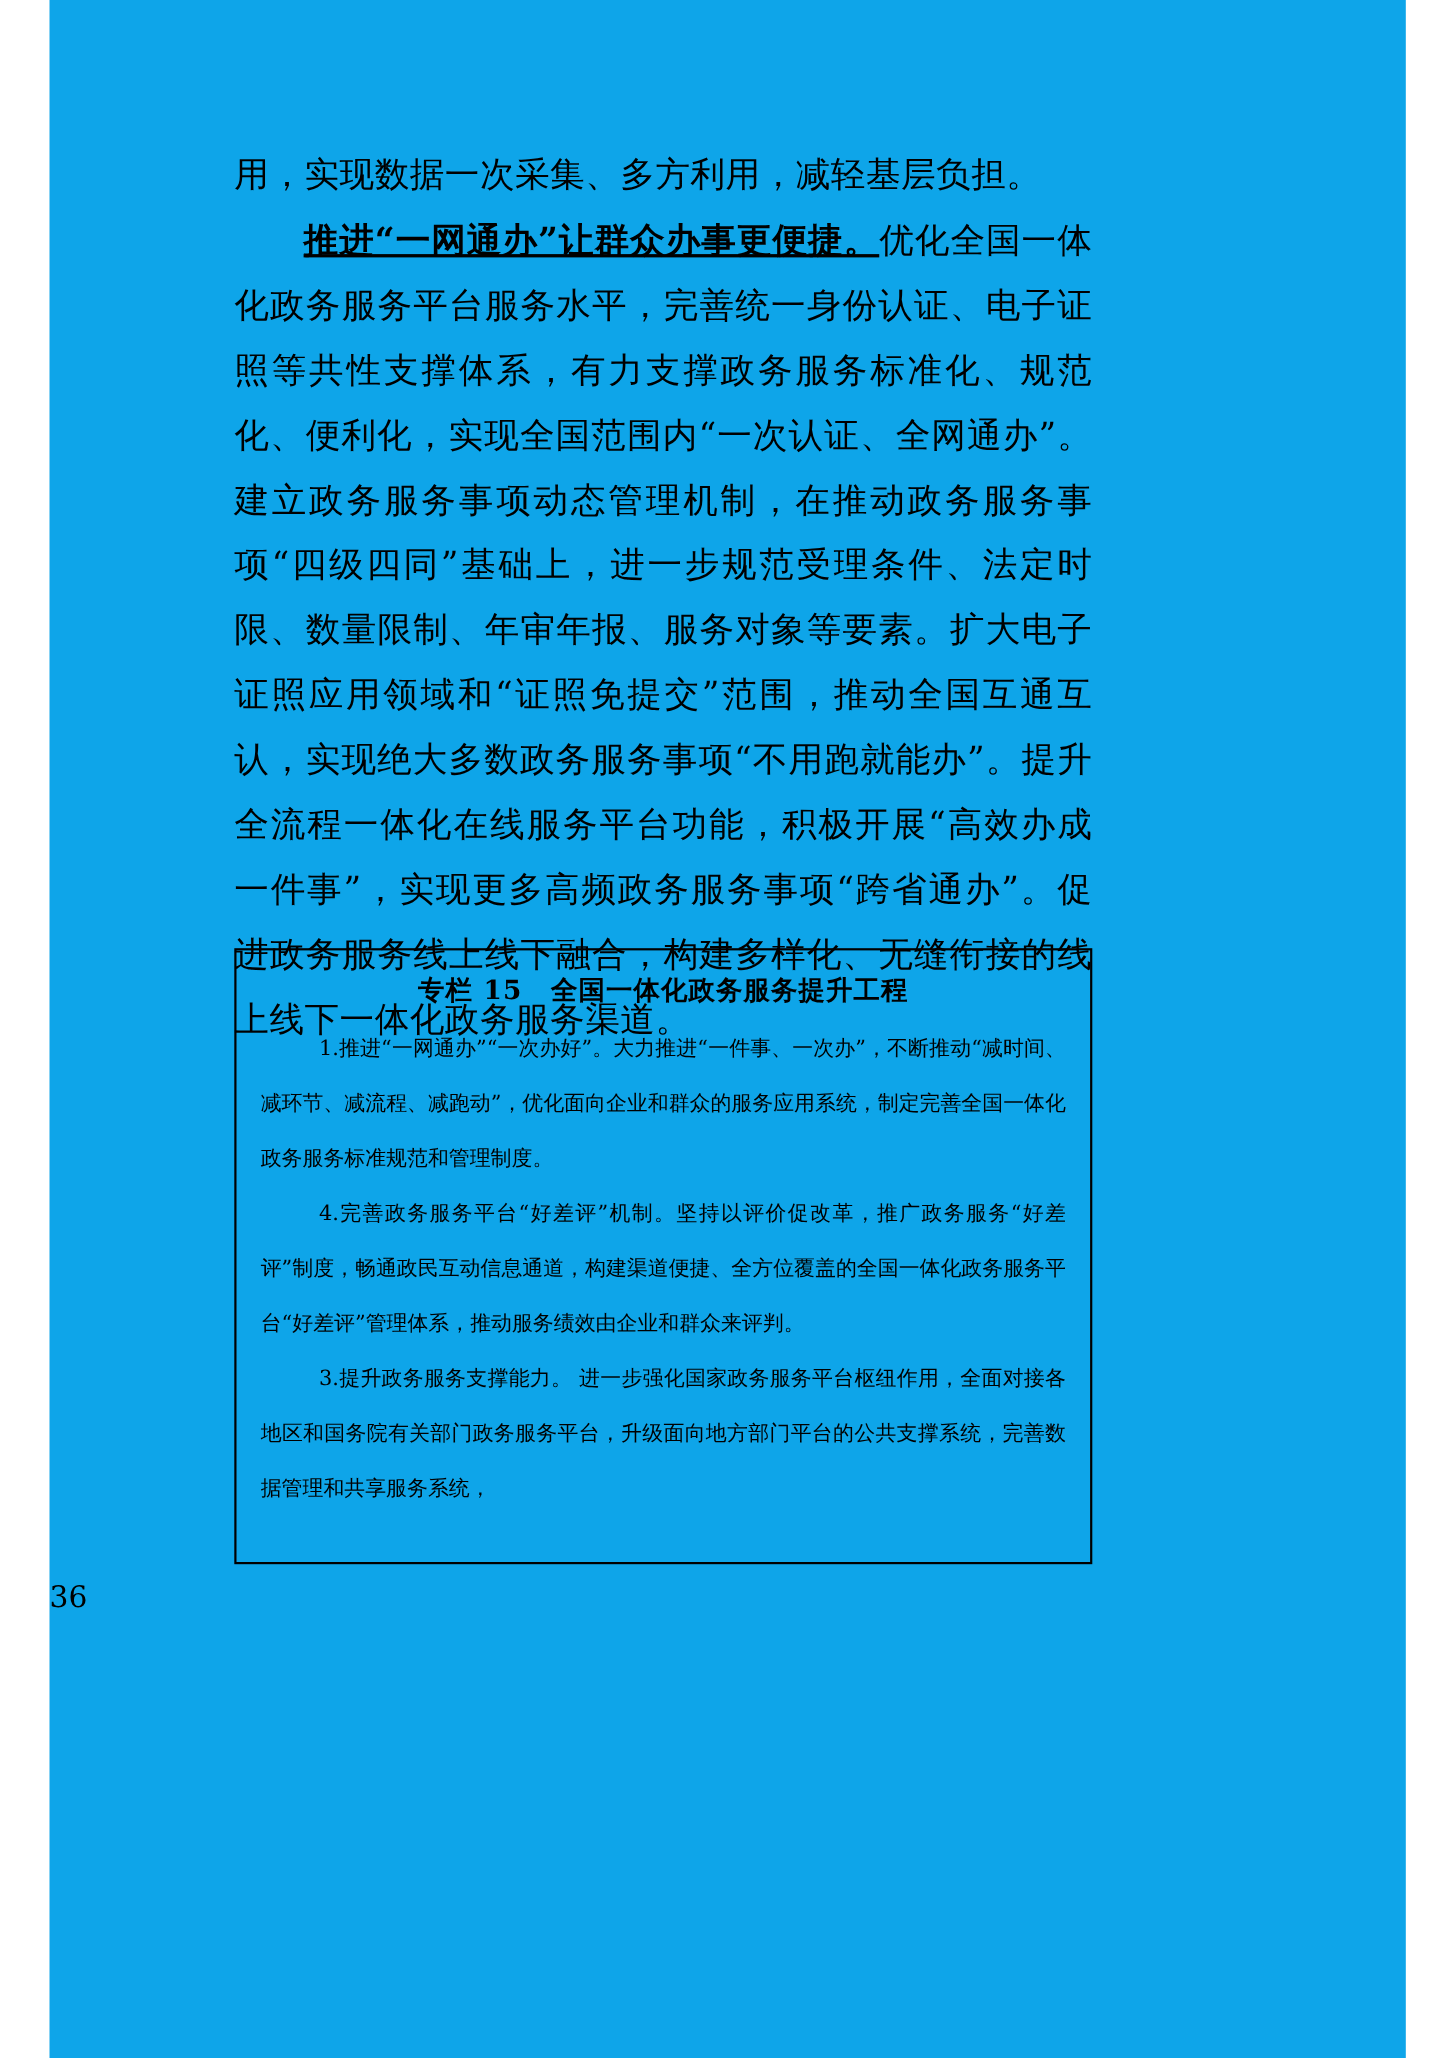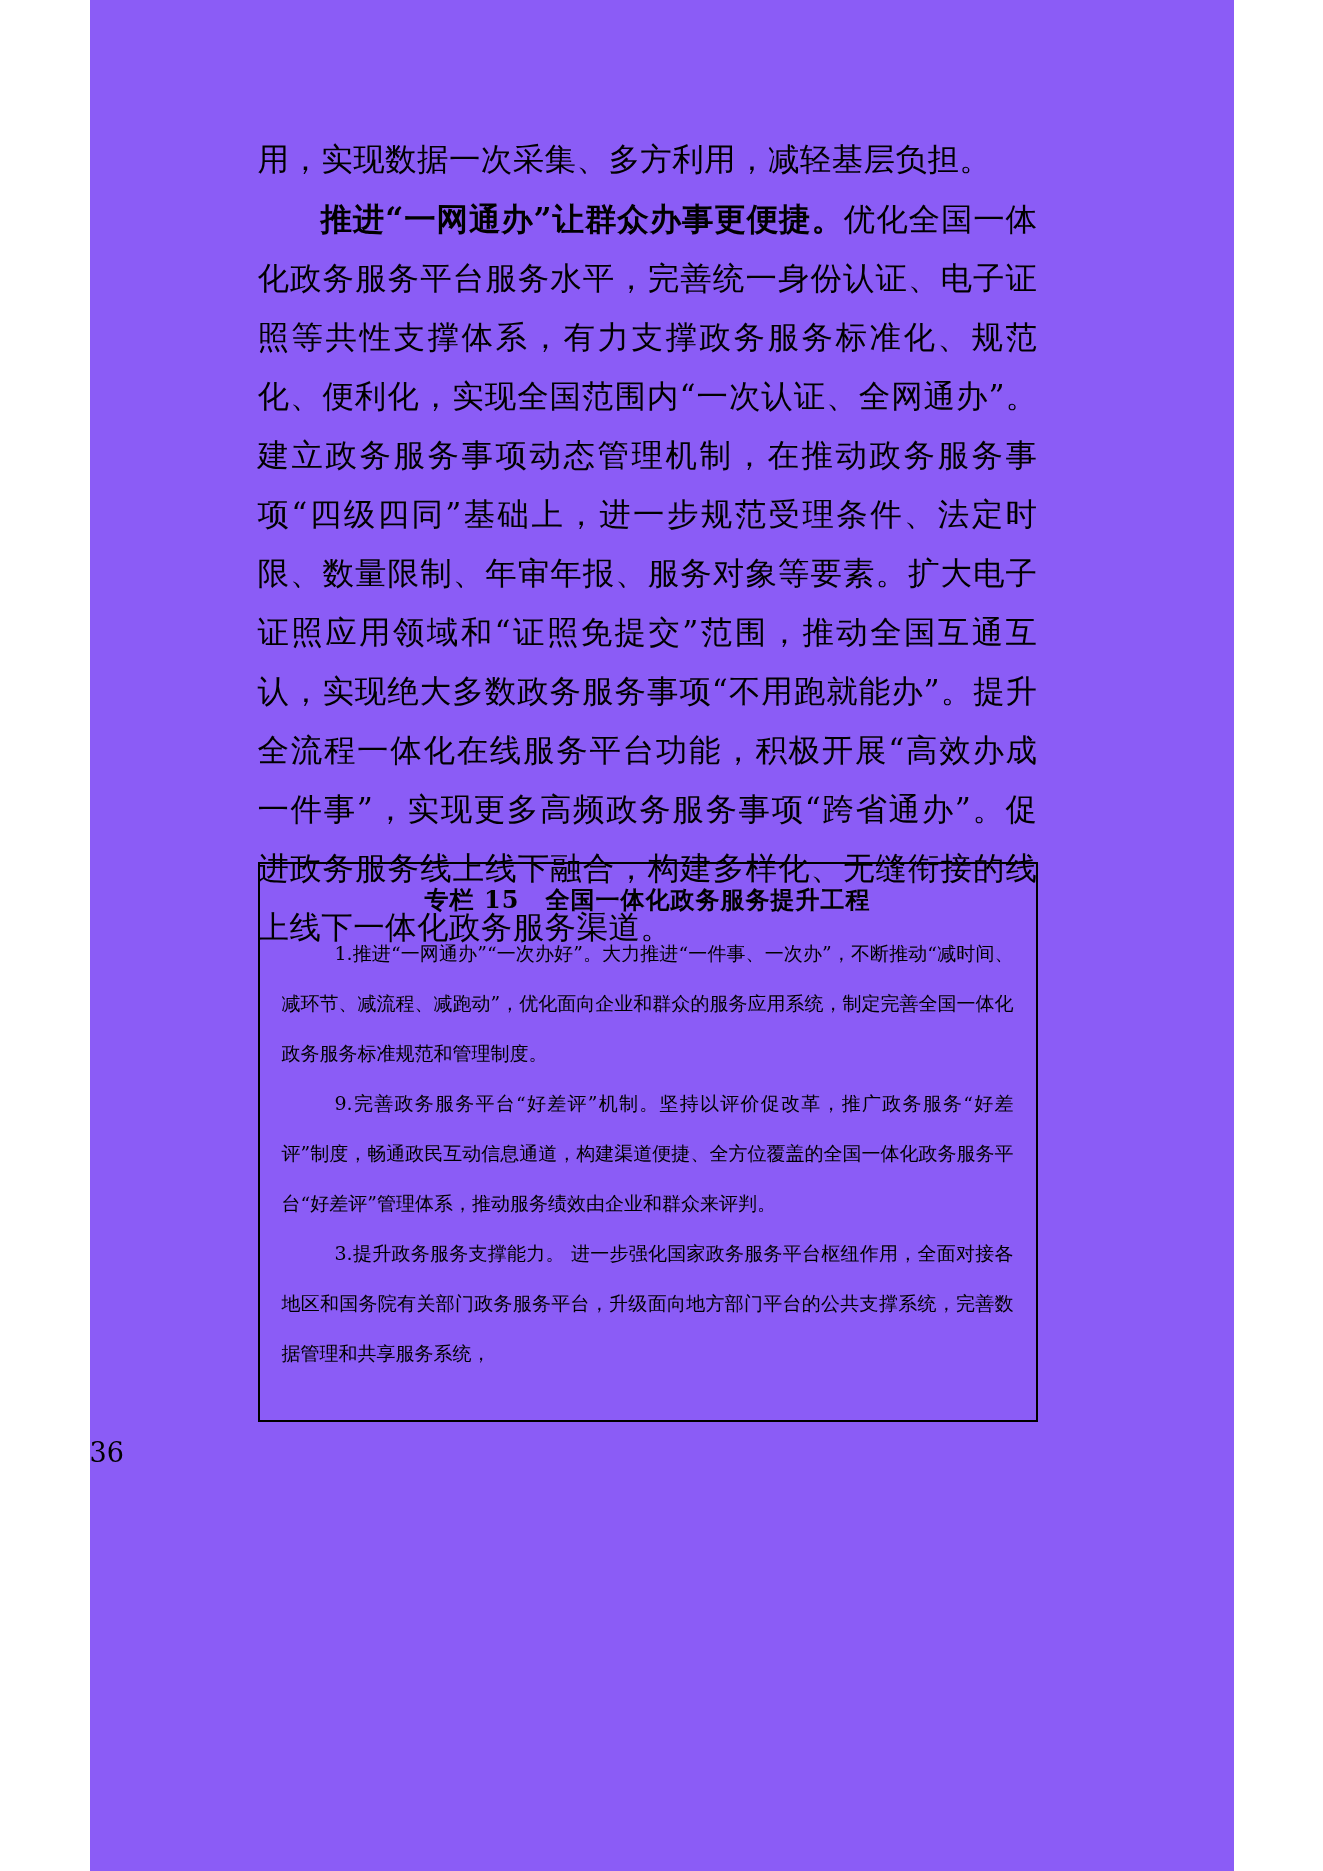--- a/index.html
+++ b/index.html
@@ -2,23 +2,23 @@
 <html><head>
 <meta charset="utf-8">
 <style>
   html, body {
     margin: 0;
     padding: 0;
     background: #ffffff;
   }
   .page {
     position: relative;
-    width: 1144px;
+    width: 1233px;
     height: 1871px;
-    background: #8b5cf6;
+    background: #0ea5e9;
     margin: 0 auto;
     font-family: "DejaVu Serif", "Liberation Serif", serif;
     color: #000000;
     overflow: hidden;
   }
   .content {
     position: absolute;
     left: 168px;
     top: 130px;
     width: 780px;
@@ -29,20 +29,21 @@
     letter-spacing: 0.4px;
     text-align: justify;
     text-justify: inter-ideograph;
     margin: 0;
   }
   .para.indent {
     text-indent: 63px;
   }
   .bold-lead {
     font-weight: bold;
+    text-decoration: underline;
   }
   .boxwrap {
     position: absolute;
     left: 168px;
     top: 862px;
     width: 780px;
     border: 2px solid #000000;
     box-sizing: border-box;
     padding: 14px 22px 10px 22px;
     overflow: hidden;
@@ -90,19 +91,19 @@
     <p class="para indent">
       <span class="bold-lead">推进“一网通办”让群众办事更便捷。</span><span>优化全国一体化政务服务平台服务水平，完善统一身份认证、电子证照等共性支撑体系，有力支撑政务服务标准化、规范化、便利化，实现全国范围内“一次认证、全网通办”。建立政务服务事项动态管理机制，在推动政务服务事项“四级四同”基础上，进一步规范受理条件、法定时限、数量限制、年审年报、服务对象等要素。扩大电子证照应用领域和“证照免提交”范围，推动全国互通互认，实现绝大多数政务服务事项“不用跑就能办”。提升全流程一体化在线服务平台功能，积极开展“高效办成一件事”，实现更多高频政务服务事项“跨省通办”。促进政务服务线上线下融合，构建多样化、无缝衔接的线上线下一体化政务服务渠道。</span>
     </p>
   </div>
 
   <div class="boxwrap">
     <div class="box-title">
       <span>专栏 15</span><span class="sp"></span><span>全国一体化政务服务提升工程</span>
     </div>
     <p class="box-para">1.推进“一网通办”“一次办好”。大力推进“一件事、一次办”，不断推动“减时间、减环节、减流程、减跑动”，优化面向企业和群众的服务应用系统，制定完善全国一体化政务服务标准规范和管理制度。</p>
-    <p class="box-para">9.完善政务服务平台“好差评”机制。坚持以评价促改革，推广政务服务“好差评”制度，畅通政民互动信息通道，构建渠道便捷、全方位覆盖的全国一体化政务服务平台“好差评”管理体系，推动服务绩效由企业和群众来评判。</p>
+    <p class="box-para">4.完善政务服务平台“好差评”机制。坚持以评价促改革，推广政务服务“好差评”制度，畅通政民互动信息通道，构建渠道便捷、全方位覆盖的全国一体化政务服务平台“好差评”管理体系，推动服务绩效由企业和群众来评判。</p>
     <p class="box-para">3.提升政务服务支撑能力。 进一步强化国家政务服务平台枢纽作用，全面对接各地区和国务院有关部门政务服务平台，升级面向地方部门平台的公共支撑系统，完善数据管理和共享服务系统，</p>
   </div>
 
   <div class="pagenum">36</div>
 
 </div>
 
 </body></html>

